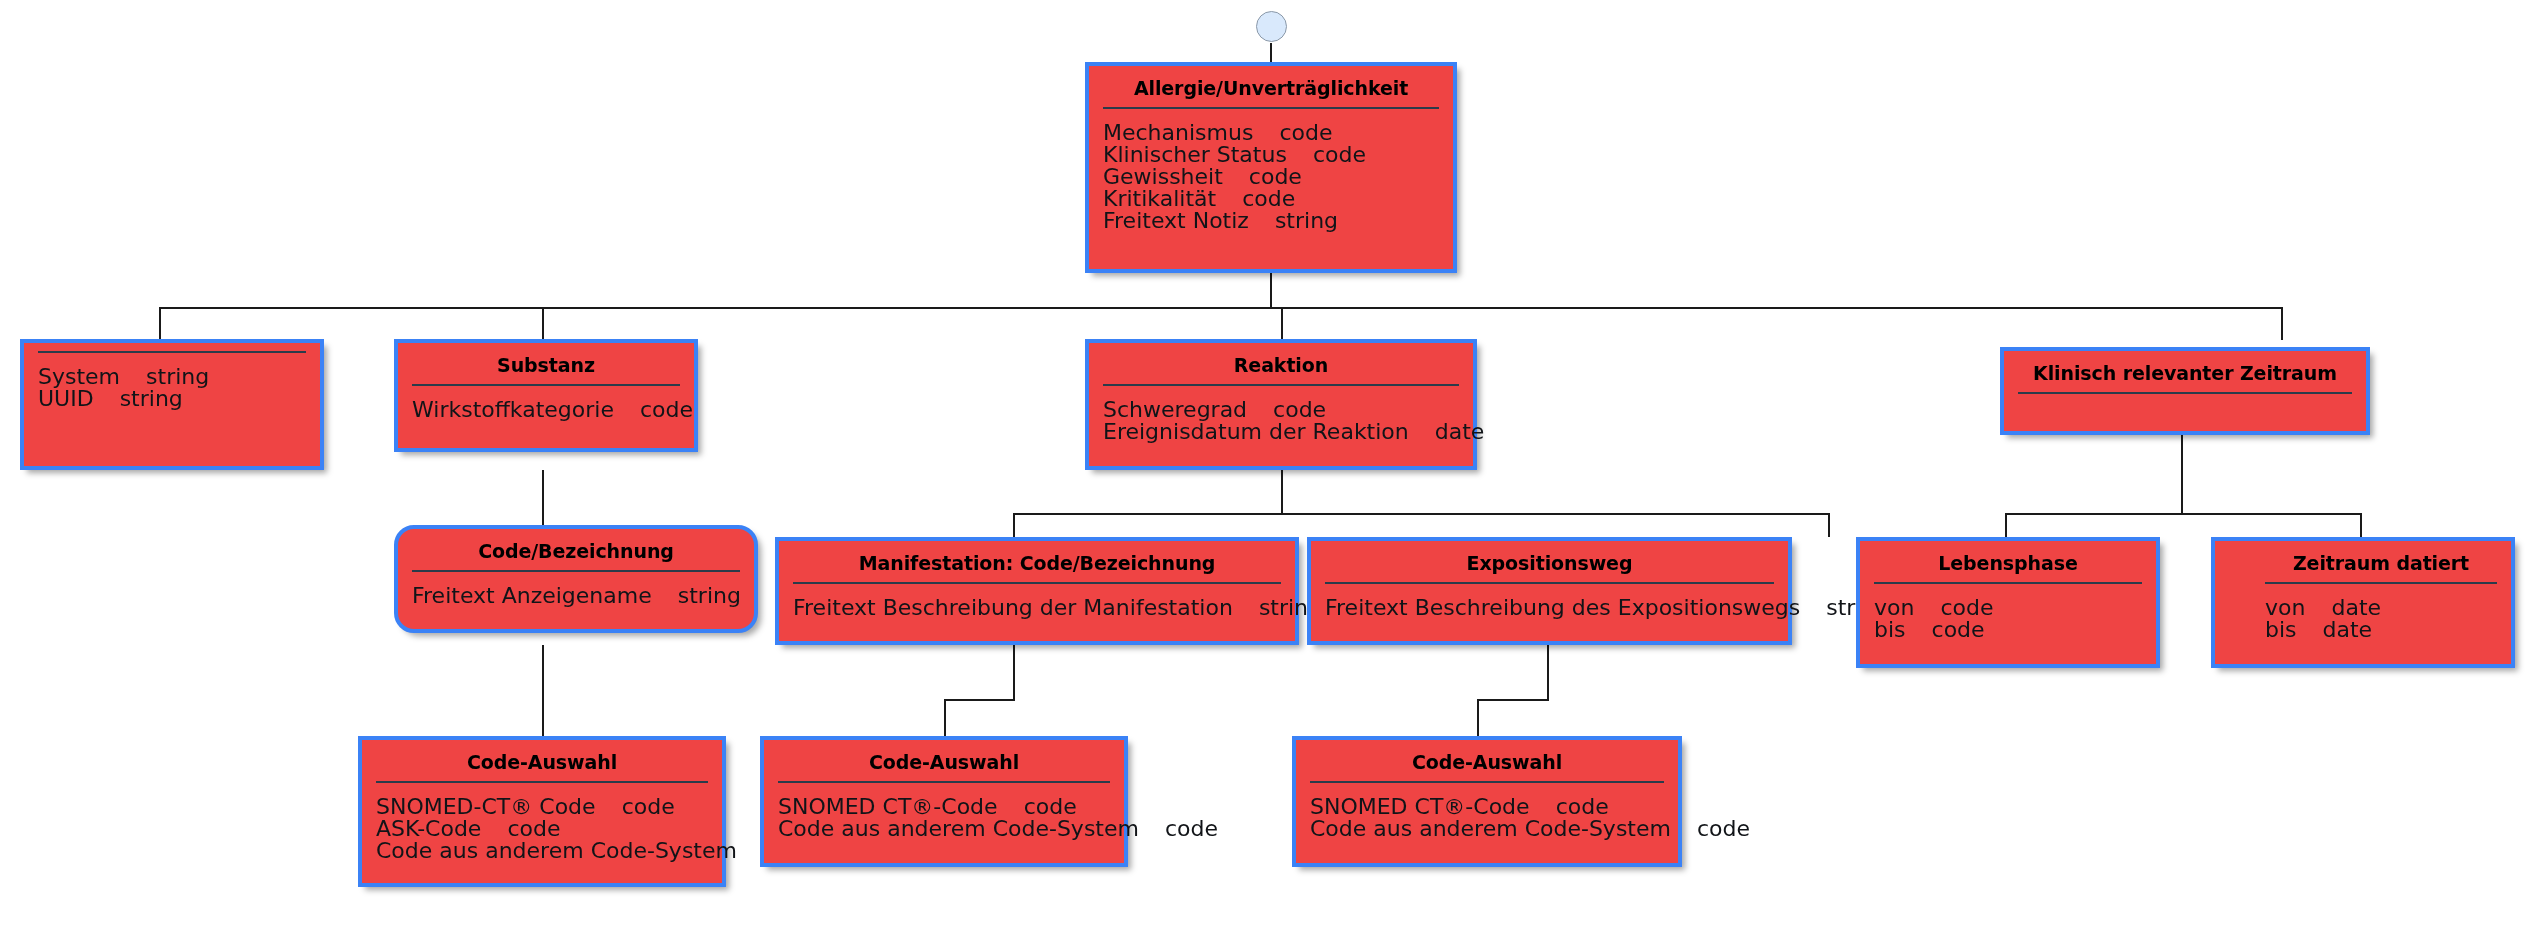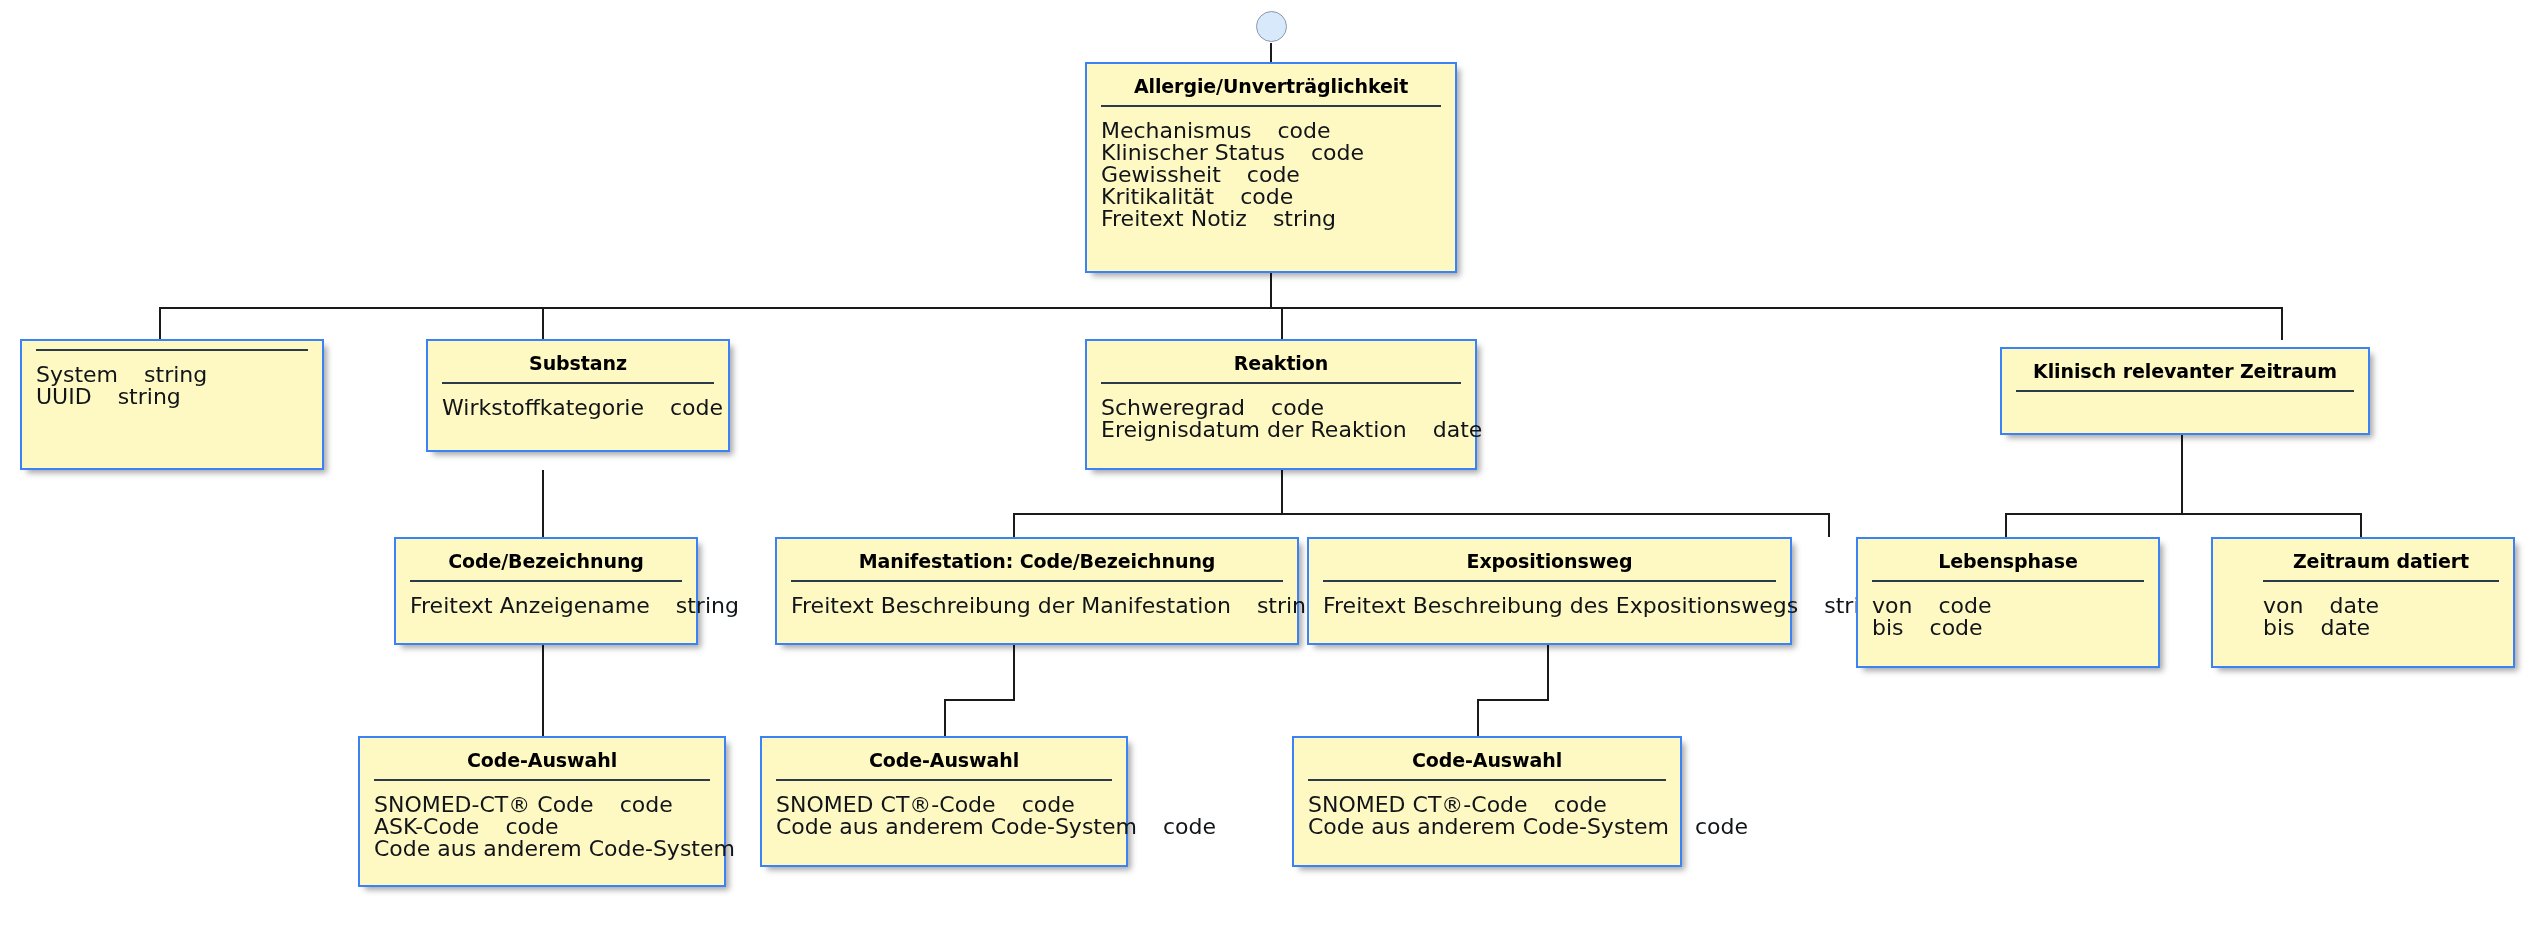--- a/index.html
+++ b/index.html
@@ -34,22 +34,22 @@
     border-radius: 50%;
     background: #d9e9fc;
     border: 1px solid #8a98a8;
     box-sizing: border-box;
   }
 
   
   .node {
     position: absolute;
     box-sizing: border-box;
-    background: #fef9c3;
-    border: 2px solid #3b82f6;
+    background: #ef4444;
+    border: 4px solid #3b82f6;
     box-shadow: 5px 5px 6px -2px rgba(0,0,0,0.35);
   }
   .node-title {
     font-size: 19px;
     font-weight: bold;
     color: #000000;
     text-align: center;
     padding: 11px 14px 0 14px;
     letter-spacing: -0.1px;
     white-space: nowrap;
@@ -149,21 +149,21 @@
         <span class="attr-name">System</span>
         <span class="attr-type">string</span>
       </div>
       <div class="attr">
         <span class="attr-name">UUID</span>
         <span class="attr-type">string</span>
       </div>
     </div>
   </div>
 
-  <div class="node" style="left:394px; top:339px; width:304px; height:113px;margin-left:32px;">
+  <div class="node" style="left:394px; top:339px; width:304px; height:113px;">
     <div class="node-title">Substanz</div>
     <div class="node-sep"></div>
     <div class="attrs">
       <div class="attr">
         <span class="attr-name">Wirkstoffkategorie</span>
         <span class="attr-type">code</span>
       </div>
     </div>
   </div>
 
@@ -181,21 +181,21 @@
       </div>
     </div>
   </div>
 
   <div class="node" style="left:2000px; top:347px; width:370px; height:88px;">
     <div class="node-title">Klinisch relevanter Zeitraum</div>
     <div class="node-sep"></div>
     <div class="attrs empty"></div>
   </div>
 
-  <div class="node" style="left:394px; top:537px; width:304px; height:108px;">
+  <div class="node" style="left:394px; top:525px; width:364px; height:108px;border-radius:20px;">
     <div class="node-title">Code/Bezeichnung</div>
     <div class="node-sep"></div>
     <div class="attrs">
       <div class="attr">
         <span class="attr-name">Freitext Anzeigename</span>
         <span class="attr-type">string</span>
       </div>
     </div>
   </div>
 

